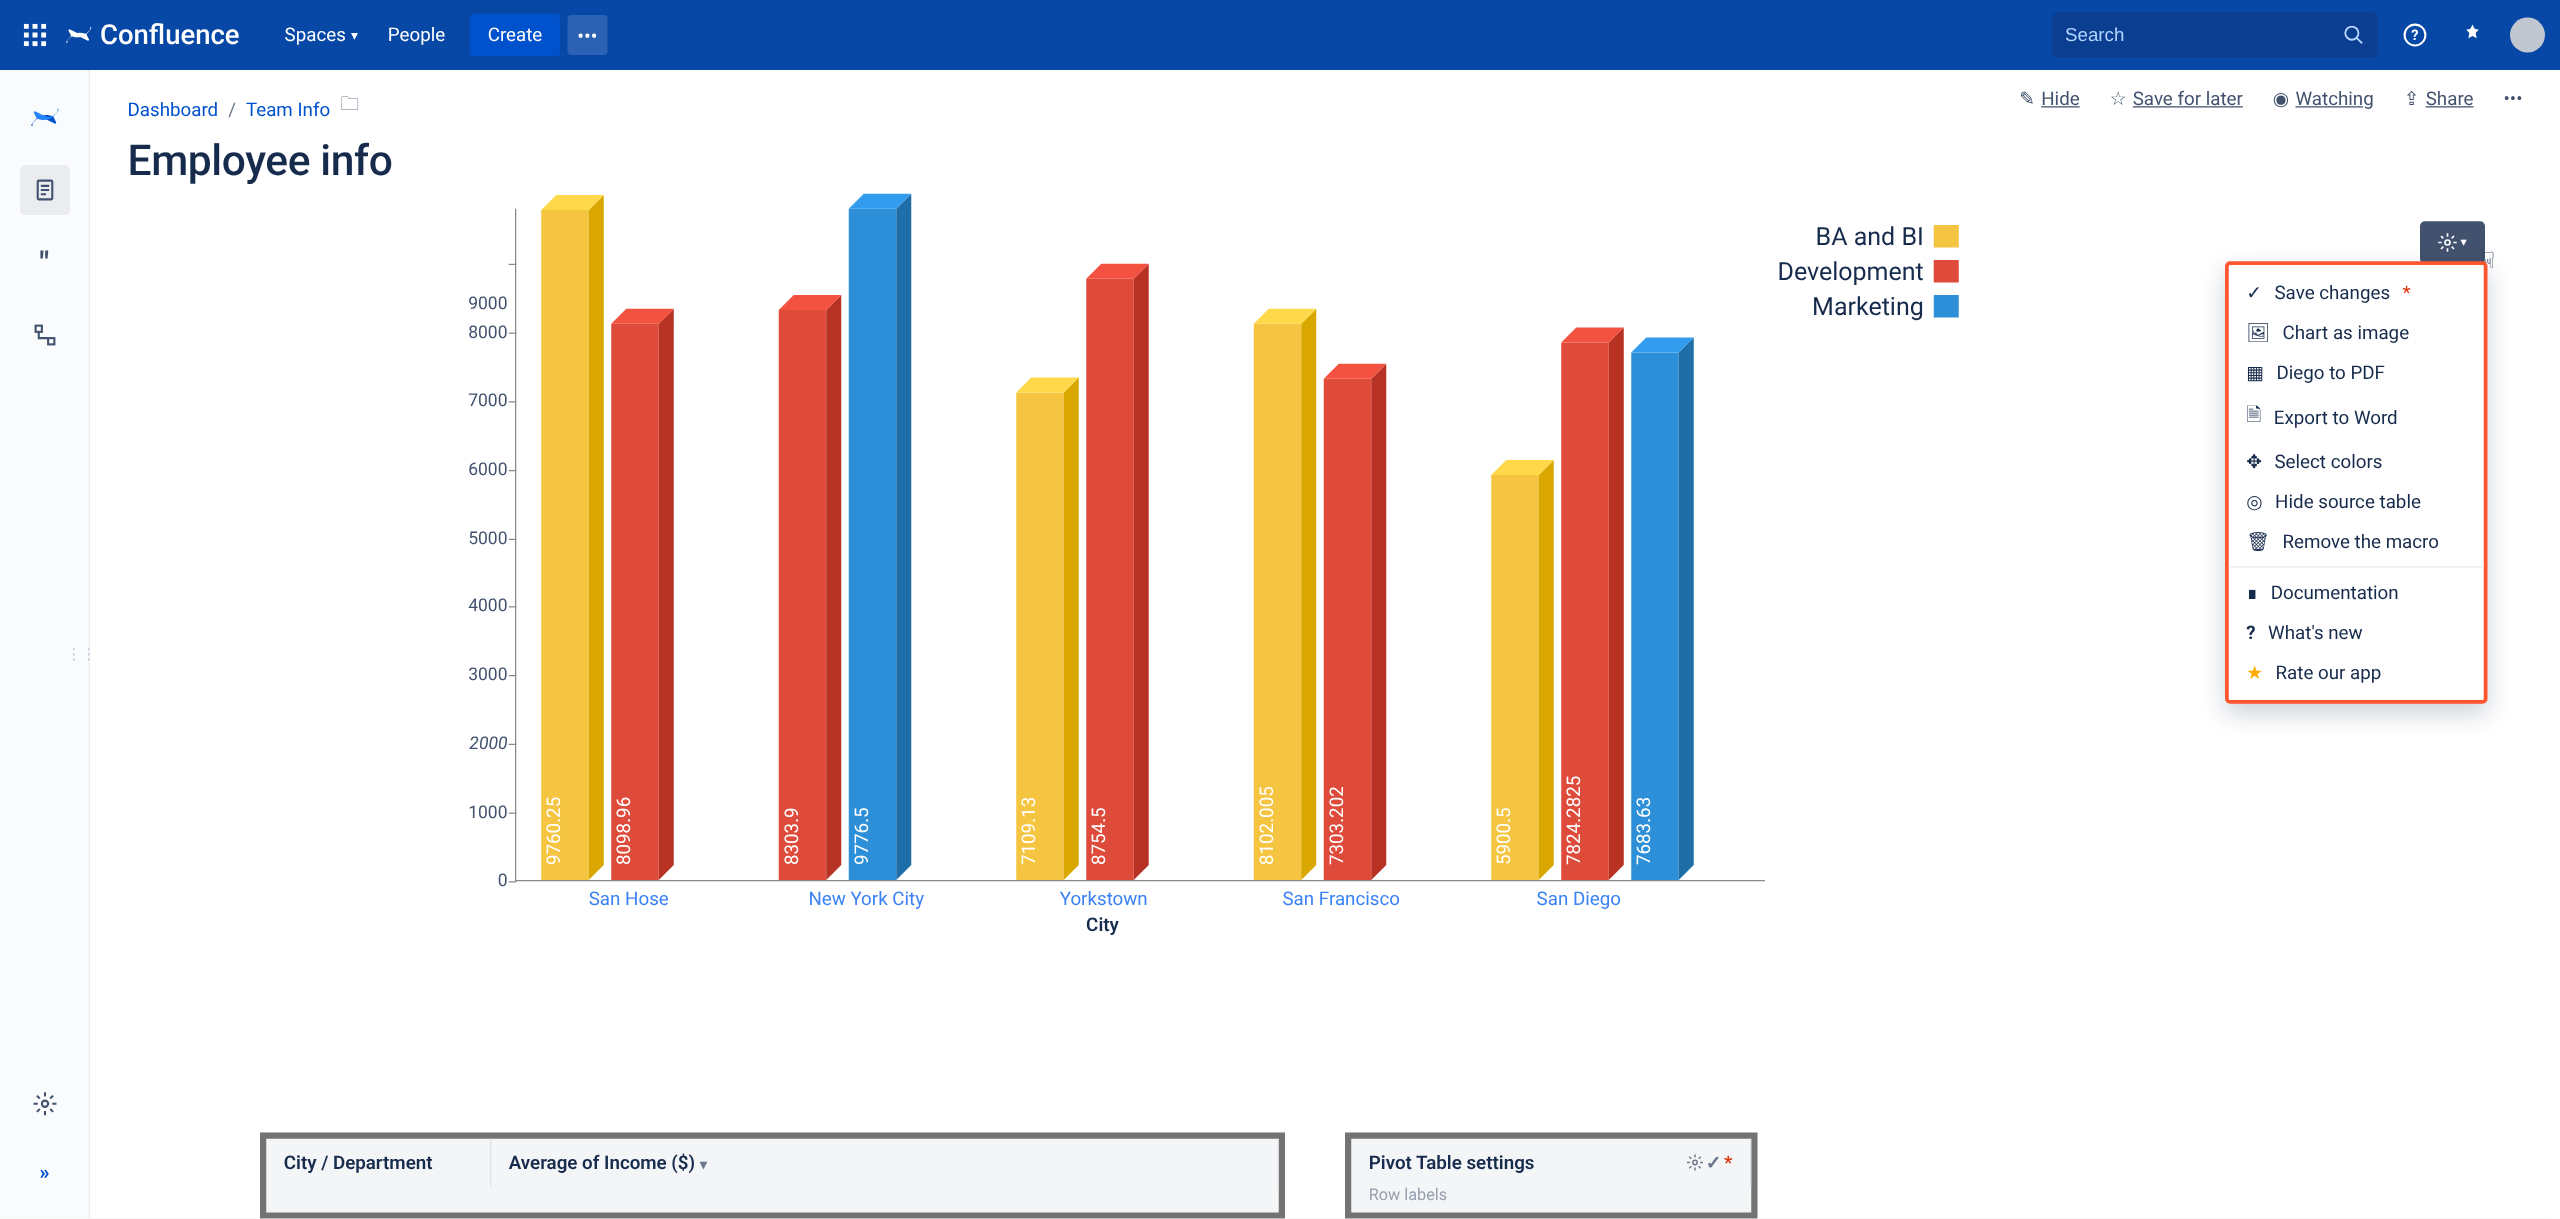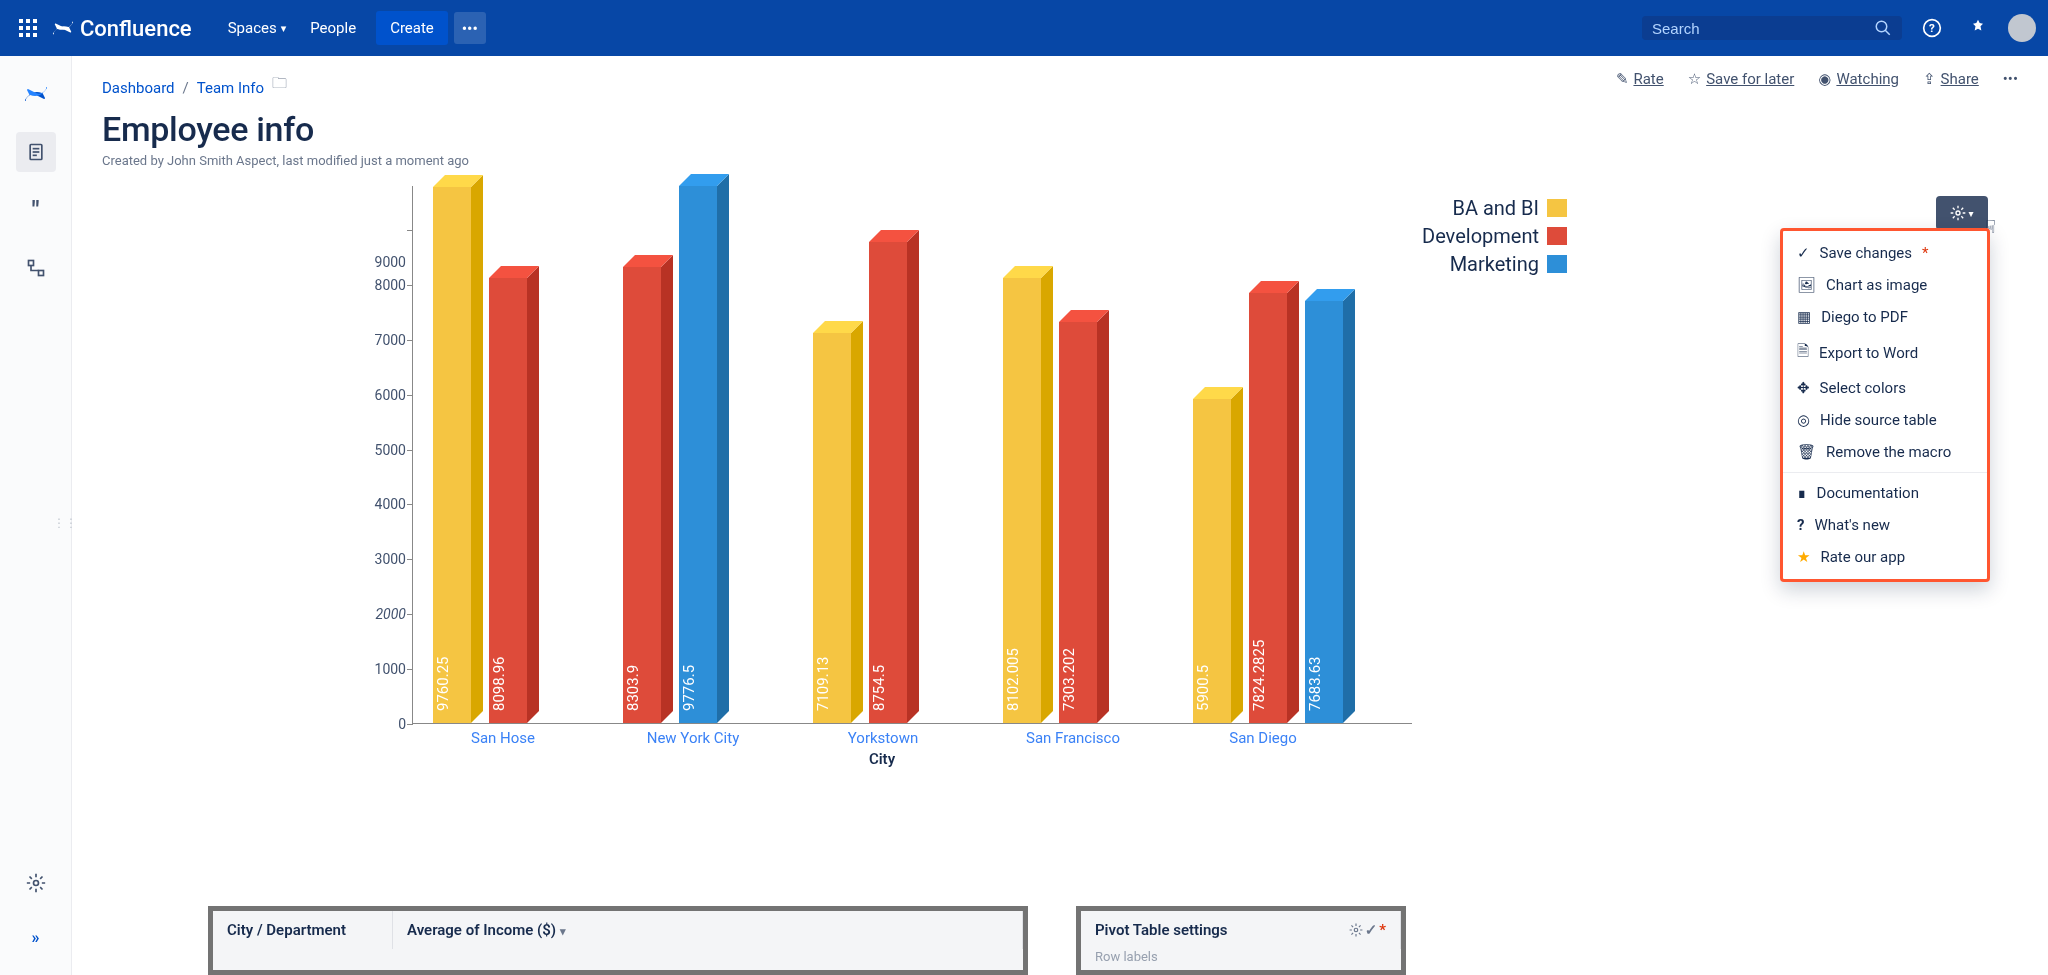--- a/index.html
+++ b/index.html
@@ -8,21 +8,21 @@
 
 
 .topnav { height: 56px; background: #0747a6; display: flex; align-items: center; padding: 0 12px; color: #fff; }
 .app-switcher { width: 32px; height: 32px; display: flex; align-items: center; justify-content: center; margin-right: 8px; cursor: pointer; }
 .logo { display: flex; align-items: center; font-size: 22px; font-weight: 500; margin-right: 24px; cursor: pointer; }
 .logo svg { margin-right: 6px; }
 .nav-item { padding: 8px 12px; font-size: 15px; cursor: pointer; display: flex; align-items: center; border-radius: 3px; }
 .btn-create { background: #0052cc; padding: 8px 14px; border-radius: 3px; font-size: 15px; cursor: pointer; margin-left: 8px; }
 .nav-more { width: 32px; height: 32px; display: flex; align-items: center; justify-content: center; cursor: pointer; margin-left: 6px; border-radius: 3px; background: rgba(255,255,255,0.15); }
 .nav-right { margin-left: auto; display: flex; align-items: center; gap: 14px; }
-.search { background: #0b3d91; border-radius: 4px; width: 260px; height: 24px; display: flex; align-items: center; padding: 12px 10px; }
+.search { background: #0b3d91; border-radius: 4px; width: 260px; height: 36px; display: flex; align-items: center; padding: 12px 10px; }
 .search input { flex: 1; background: transparent; border: none; color: #deebff; font-size: 15px; outline: none; }
 .search input::placeholder { color: #b3d4ff; }
 .nav-icon { width: 32px; height: 32px; display: flex; align-items: center; justify-content: center; cursor: pointer; }
 .avatar { width: 28px; height: 28px; border-radius: 50%; background: #c1c7d0; }
 
 
 .body-row { display: flex; height: calc(100% - 56px); }
 .sidebar { width: 72px; background: #fafbfc; border-right: 1px solid #ebecf0; display: flex; flex-direction: column; align-items: center; padding-top: 18px; gap: 18px; position: relative; }
 .sidebar-item { width: 40px; height: 40px; display: flex; align-items: center; justify-content: center; cursor: pointer; border-radius: 4px; color: #42526e; }
 .sidebar-item.active { background: #ebecf0; }
@@ -190,40 +190,39 @@
     <div class="main">
       <div class="breadcrumbs">
         <a href="#">Dashboard</a>
         <span class="sep">/</span>
         <a href="#">Team Info</a>
         <span style="color:#6b778c">🗀</span>
       </div>
       <div class="page-actions">
         <div class="pa">
             <span>✎</span>
-            <span class="ul">Rate</span>
+            <span class="ul">Hide</span>
           </div>
         <div class="pa">
             <span>☆</span>
             <span class="ul">Save for later</span>
           </div>
         <div class="pa">
             <span>◉</span>
             <span class="ul">Watching</span>
           </div>
         <div class="pa">
             <span>⇪</span>
             <span class="ul">Share</span>
           </div>
         <div class="pa">
             <span>•••</span>
           </div>
       </div>
       <h1 class="page-title">Employee info</h1>
-      <div class="page-meta">Created by John Smith Aspect, last modified just a moment ago</div>
 
       <div class="chart-wrap">
 
         <div class="gear-btn">
           <svg width="16" height="16" viewBox="0 0 24 24" fill="none" stroke="#fff" stroke-width="2">
               <circle cx="12" cy="12" r="3"></circle>
               <path d="M12 1v4M12 19v4M4.2 4.2l2.8 2.8M17 17l2.8 2.8M1 12h4M19 12h4M4.2 19.8L7 17M17 7l2.8-2.8"></path>
             </svg>
           <span style="font-size:10px">▾</span>
         </div>

